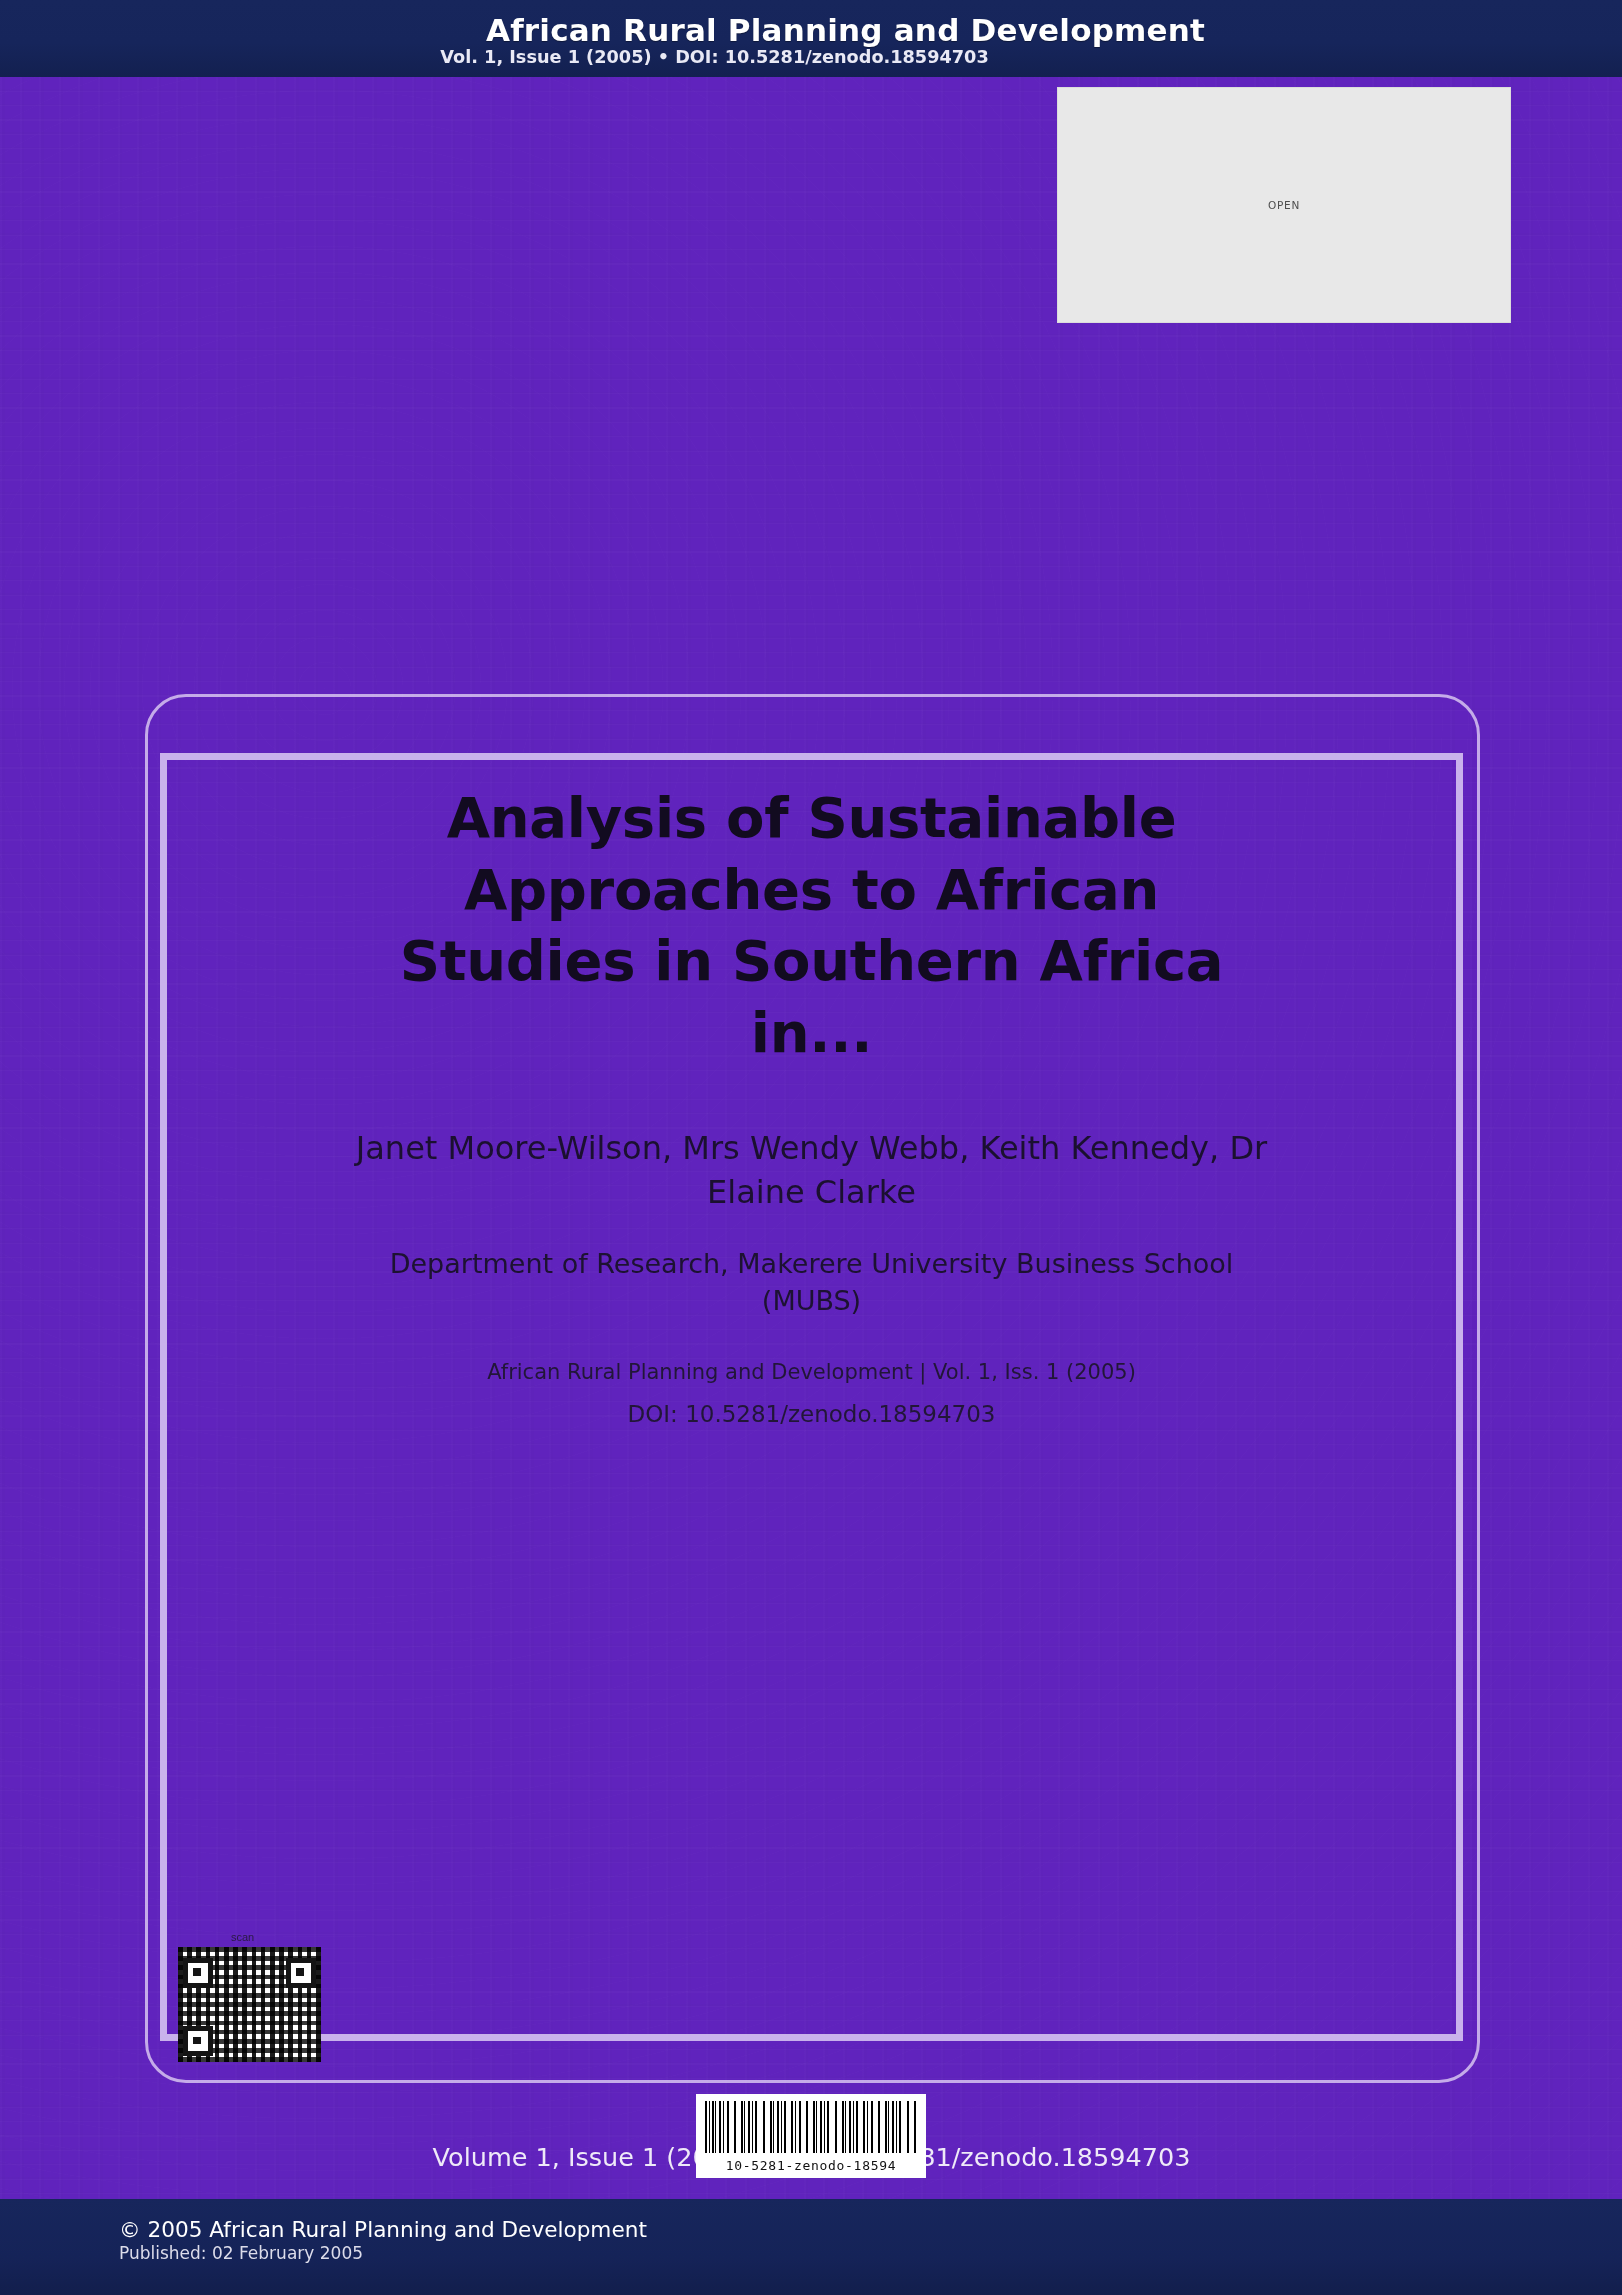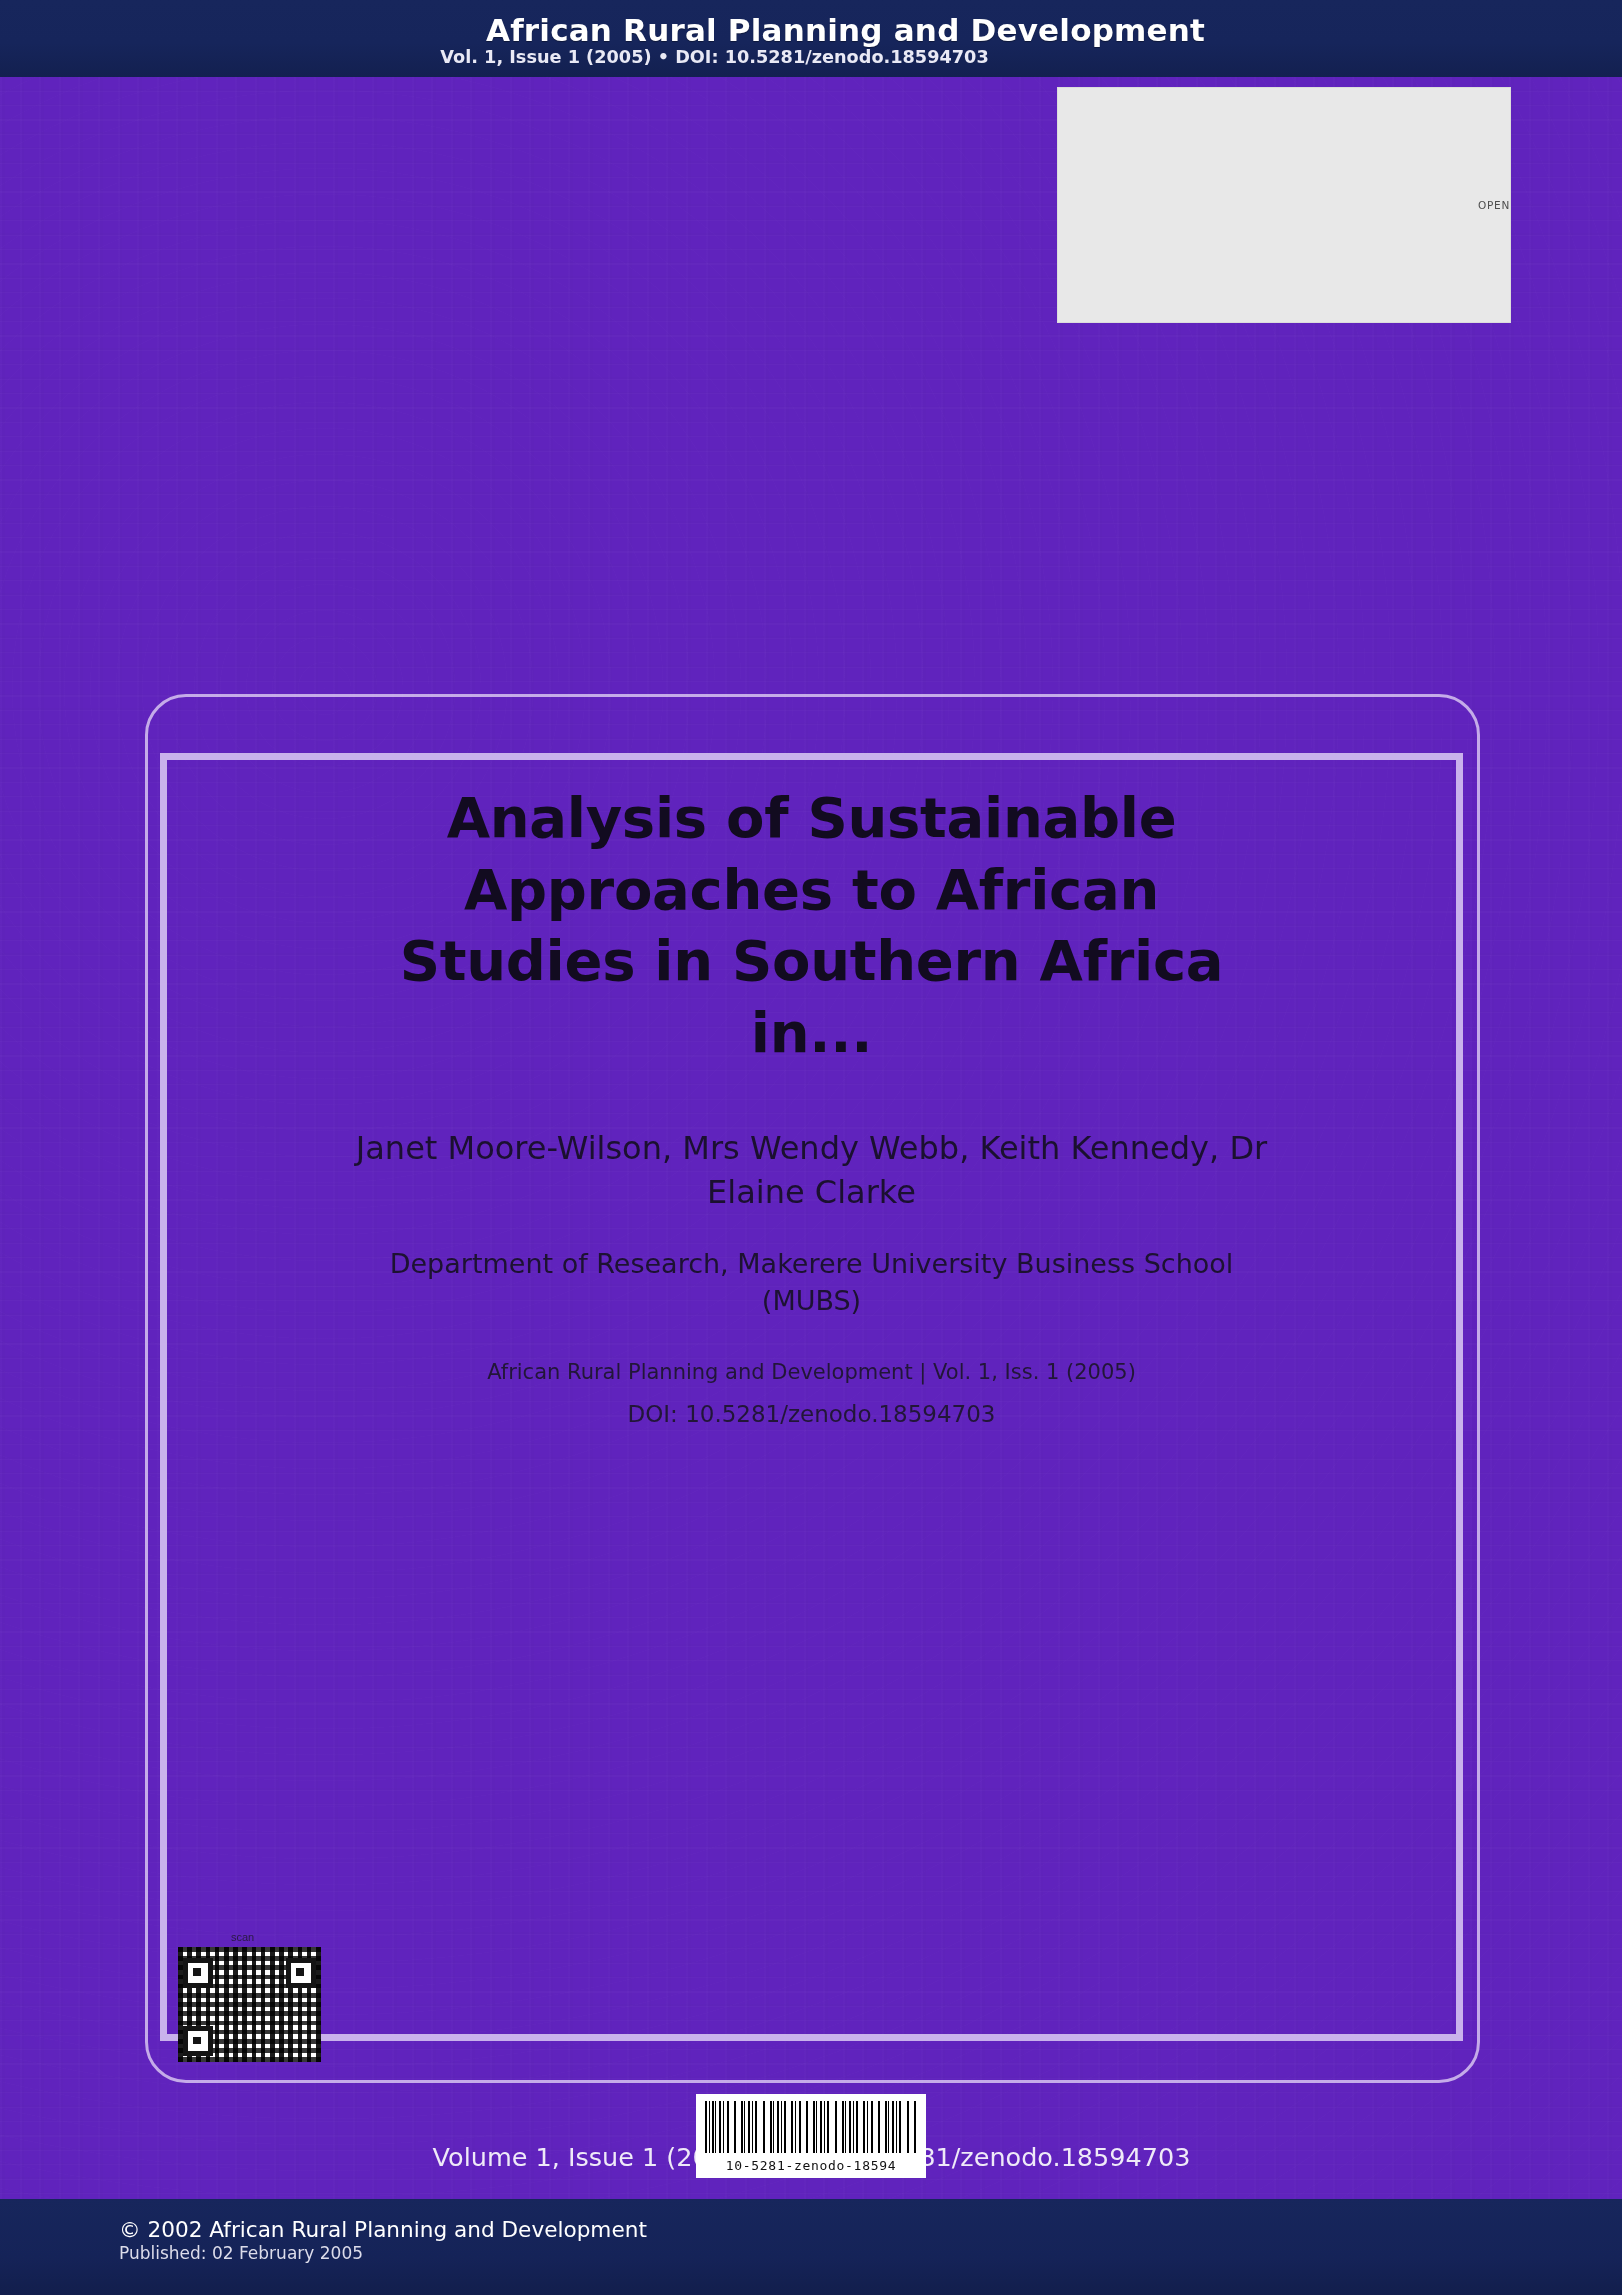--- a/index.html
+++ b/index.html
@@ -98,21 +98,21 @@
     position: absolute;
     left: 1057px;
     top: 87px;
     width: 452px;
     height: 234px;
     background: #e8e8e8;
     border: 0.7px solid #dcdcdc;
     z-index: 8;
     display: flex;
     align-items: center;
-    justify-content: flex-end;
+    justify-content: center;
   }
   .oa-badge-label {
     color: #4d4d4d;
     font-size: 10.5px;
     letter-spacing: 0.7px;
     font-family: "DejaVu Sans", sans-serif;
   }
 
   
   .outer-frame {
@@ -361,15 +361,15 @@
 </div>
 
 <div class="volume-line">Volume 1, Issue 1 (2005) • DOI: 10.5281/zenodo.18594703</div>
 
 <div class="barcode-wrap">
   <div class="barcode-bars"></div>
   <div class="barcode-text">10-5281-zenodo-18594</div>
 </div>
 
 <div class="footer-band"></div>
-<div class="copyright">© 2002 African Rural Planning and Development</div>
+<div class="copyright">© 2005 African Rural Planning and Development</div>
 <div class="published">Published: 02 February 2005</div>
 
 
 </body></html>

